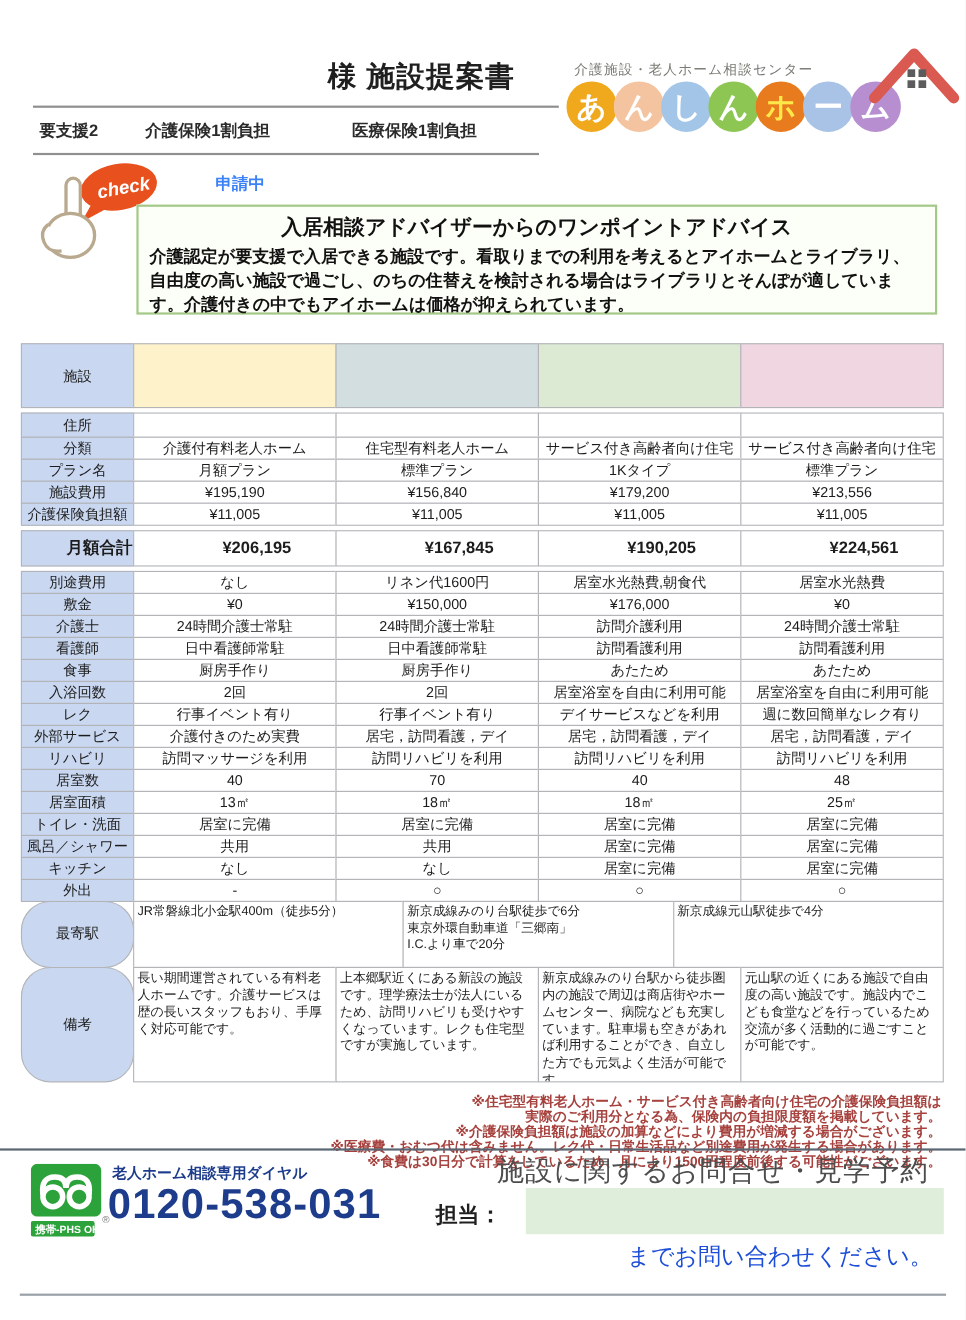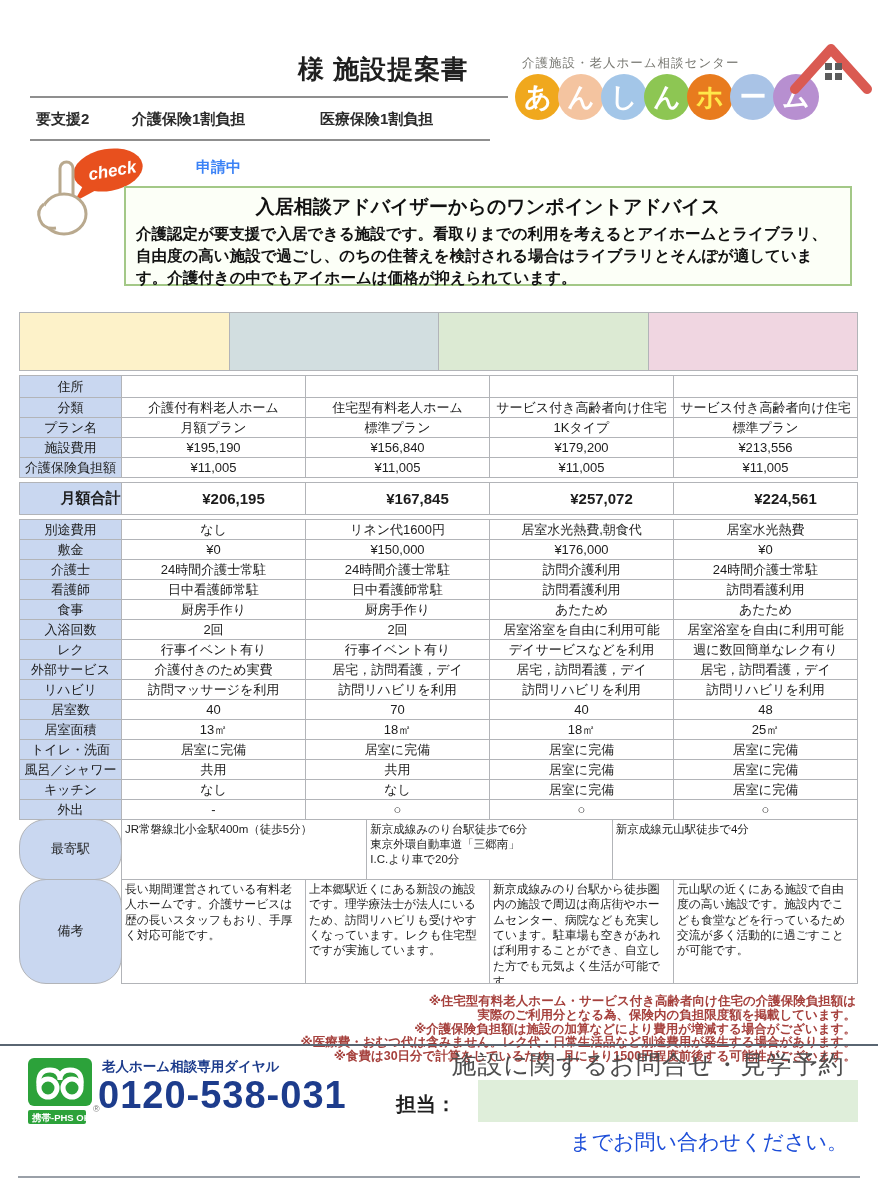--- a/index.html
+++ b/index.html
@@ -106,20 +106,21 @@
   </svg>
   <div class="apply-note">申請中</div>
 
   <div class="advice-box">
     <div class="advice-title">入居相談アドバイザーからのワンポイントアドバイス</div>
     <div class="advice-body">介護認定が要支援で入居できる施設です。看取りまでの利用を考えるとアイホームとライブラリ、自由度の高い施設で過ごし、のちの住替えを検討される場合はライブラリとそんぽが適しています。介護付きの中でもアイホームは価格が抑えられています。</div>
   </div>
 
   <div class="cmp-table">
       <div class="t-row r-facility">
+        <div class="t-cell t-label">施設</div>
         <div class="t-cell t-val" style="background: rgb(253, 242, 201);"></div>
         <div class="t-cell t-val" style="background: rgb(210, 222, 224);"></div>
         <div class="t-cell t-val" style="background: rgb(220, 234, 211);"></div>
         <div class="t-cell t-val" style="background: rgb(240, 214, 225);"></div>
       </div>
       <div class="t-gap"></div>
       <div class="t-row r-address">
         <div class="t-cell t-label">住所</div>
         <div class="t-cell t-val"></div>
         <div class="t-cell t-val"></div>
@@ -152,21 +153,21 @@
         <div class="t-cell t-val">¥11,005</div>
         <div class="t-cell t-val">¥11,005</div>
         <div class="t-cell t-val">¥11,005</div>
         <div class="t-cell t-val">¥11,005</div>
       </div>
       <div class="t-gap"></div>
       <div class="t-row r-total">
         <div class="t-cell t-label">月額合計</div>
         <div class="t-cell t-val">¥206,195</div>
         <div class="t-cell t-val">¥167,845</div>
-        <div class="t-cell t-val">¥257,072</div>
+        <div class="t-cell t-val">¥190,205</div>
         <div class="t-cell t-val">¥224,561</div>
       </div>
       <div class="t-gap"></div>
       <div class="t-row r-norm">
         <div class="t-cell t-label">別途費用</div>
         <div class="t-cell t-val">なし</div>
         <div class="t-cell t-val">リネン代1600円</div>
         <div class="t-cell t-val">居室水光熱費,朝食代</div>
         <div class="t-cell t-val">居室水光熱費</div>
       </div>

